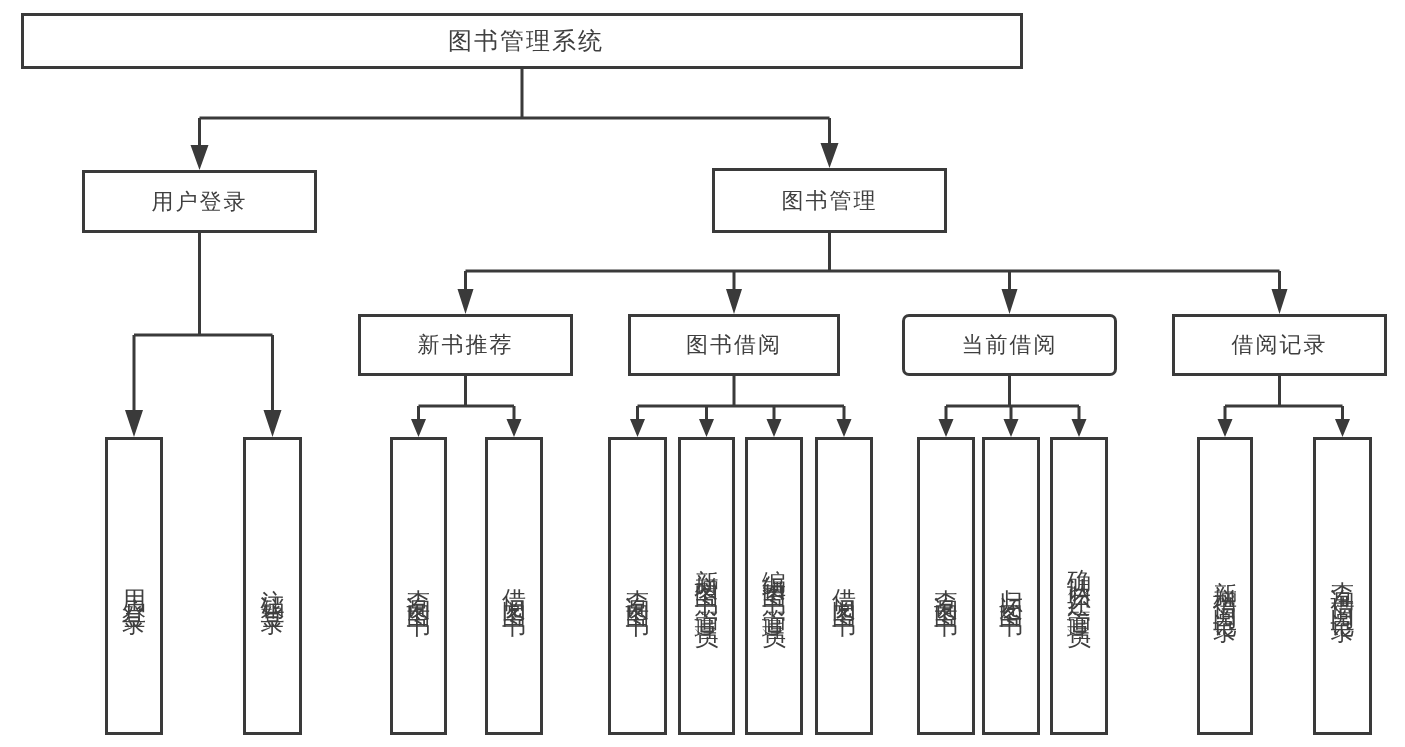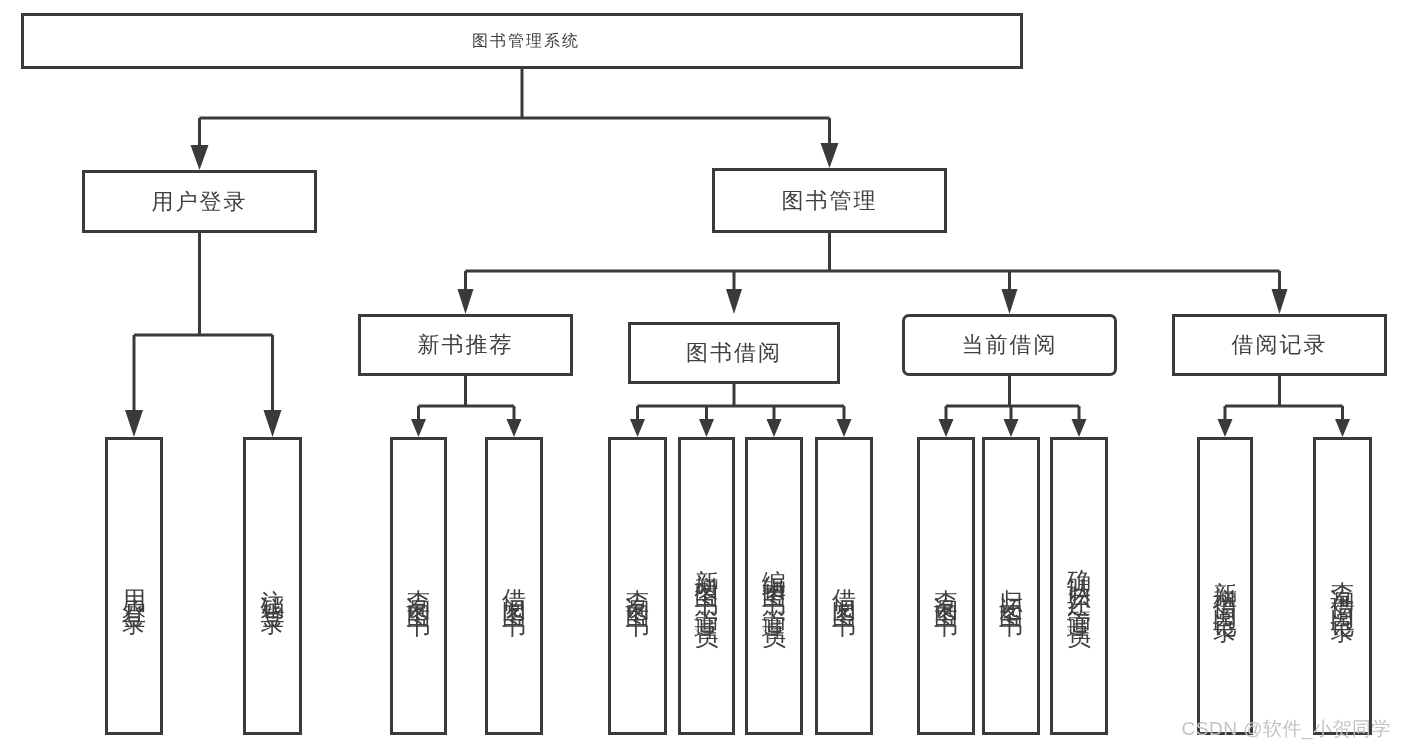--- a/index.html
+++ b/index.html
@@ -18,21 +18,21 @@
   }
   .connectors{position:absolute;left:0;top:0;z-index:0;}
   .connector-line{stroke:var(--line);stroke-width:3;fill:none;}
   .connector-arrow{fill:var(--line);stroke:none;}
   .hbox{
     position:absolute;z-index:1;box-sizing:border-box;
     border:3px solid var(--line);background:#fff;
     display:flex;align-items:center;justify-content:center;
     color:var(--text);font-size:22px;letter-spacing:2px;
   }
-  .root-box{font-size:16px;padding-left:8px;}
+  .root-box{font-size:24px;padding-left:8px;}
   .vbox{
     position:absolute;z-index:1;box-sizing:border-box;
     border:3px solid var(--line);background:#fff;
     display:flex;align-items:center;justify-content:center;
   }
   .vtext{
     writing-mode:vertical-rl;text-orientation:mixed;
     font-size:24px;letter-spacing:8px;line-height:1;
     color:var(--text);white-space:nowrap;
   }
@@ -77,21 +77,21 @@
   <div class="hbox" style="left:82px;top:170px;width:235px;height:63px;">
     <span>用户登录</span>
   </div>
   <div class="hbox" style="left:358px;top:314px;width:215px;height:62px;">
     <span>新书推荐</span>
   </div>
 
   <div class="hbox" style="left:712px;top:168px;width:235px;height:65px;">
     <span>图书管理</span>
   </div>
-  <div class="hbox" style="left:628px;top:314px;width:212px;height:62px;margin-top:8px;">
+  <div class="hbox" style="left:628px;top:314px;width:212px;height:62px;">
     <span>图书借阅</span>
   </div>
   <div class="hbox" style="left:902px;top:314px;width:215px;height:62px;border-radius:7px;">
     <span>当前借阅</span>
   </div>
   <div class="hbox" style="left:1172px;top:314px;width:215px;height:62px;">
     <span>借阅记录</span>
   </div>
 
   <div class="vbox" style="left:105px;top:437px;width:58px;height:298px;">
@@ -131,15 +131,14 @@
     <span class="vtext">确认归还（管理员）</span>
   </div>
 
   <div class="vbox" style="left:1197px;top:437px;width:56px;height:298px;">
     <span class="vtext">新增借阅记录</span>
   </div>
   <div class="vbox" style="left:1313px;top:437px;width:59px;height:298px;">
     <span class="vtext">查询借阅记录</span>
   </div>
 
-  <div class="watermark">CSDN @软件_小贺同学</div>
 
 </div>
 
 </body></html>

